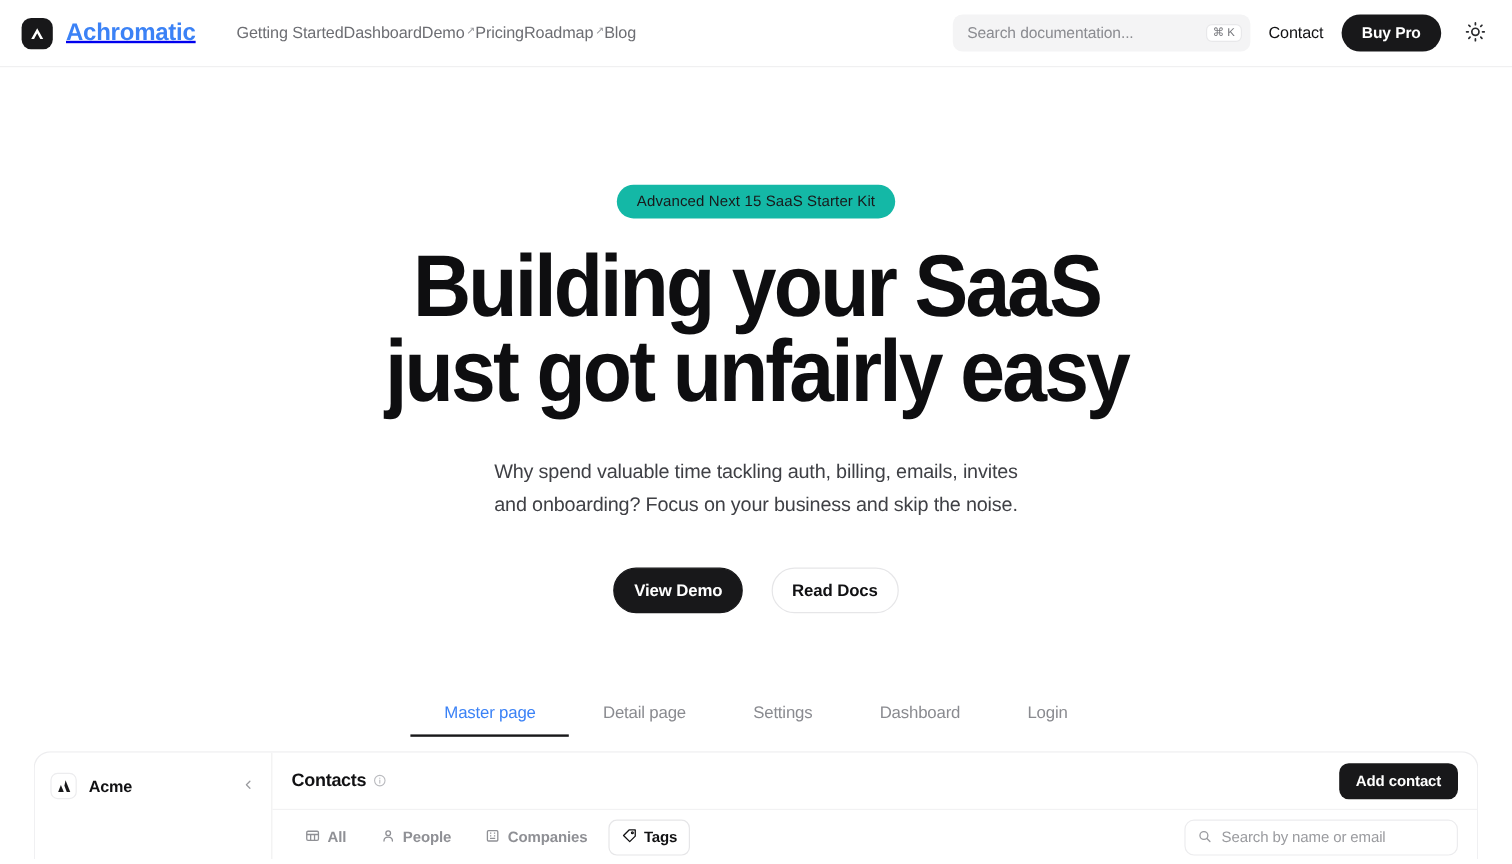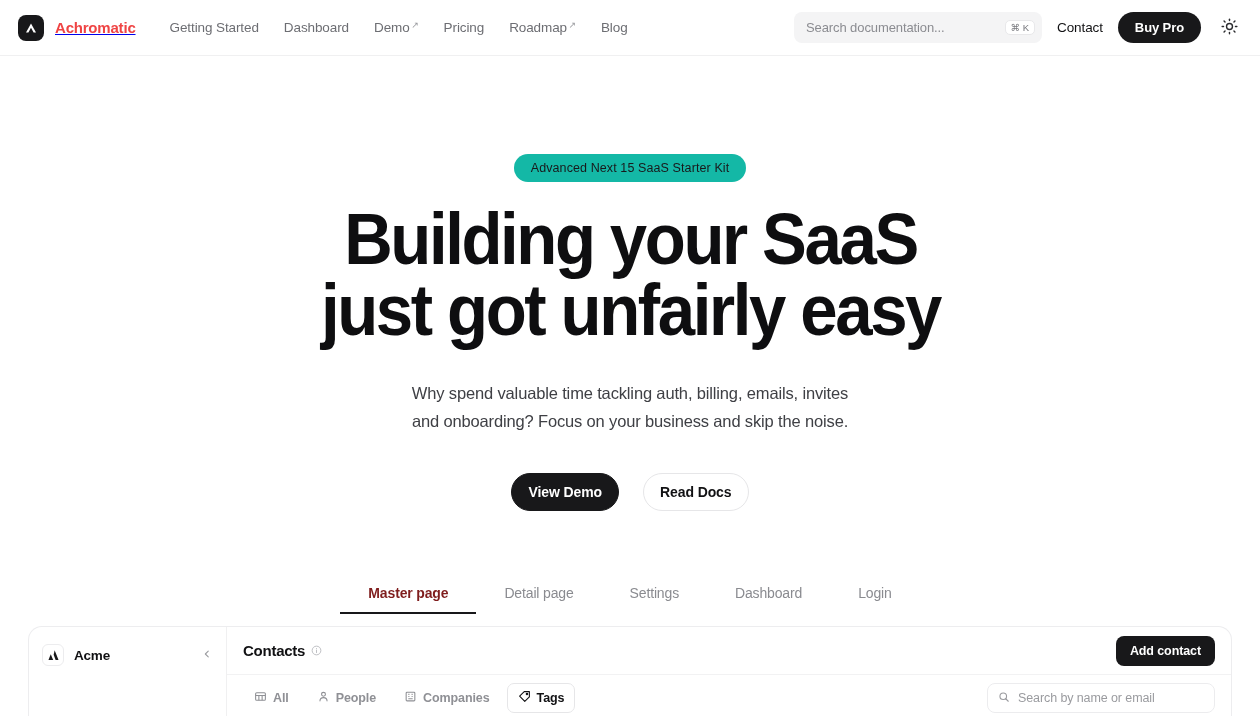--- a/index.html
+++ b/index.html
@@ -38,30 +38,29 @@
   .brand-mark {
     width: 26px; height: 26px;
     border-radius: 8px;
     background: #18181a;
     display: flex;
     align-items: center;
     justify-content: center;
   }
   .brand-mark svg { display: block; }
   .brand-name {
-    font-size: 15px;
+    font-size: 20px;
     font-weight: 700;
     letter-spacing: -0.2px;
-    color: #ef4444;
+    color: #3b82f6;
   }
 
   .nav-links {
     display: flex;
     align-items: center;
-    gap: 25px;
   }
   .nav-link {
     font-size: 13.5px;
     color: #6d6e73;
     text-decoration: none;
     white-space: nowrap;
     position: relative;
     display: inline-flex;
     align-items: flex-start;
     letter-spacing: -0.1px;
@@ -224,22 +223,22 @@
     padding: 0 28px 11px 28px;
     cursor: pointer;
     background: none;
     border: none;
     border-bottom: 2px solid transparent;
     font-family: "Liberation Sans", sans-serif;
     letter-spacing: -0.15px;
     white-space: nowrap;
   }
   .ptab.active {
-    color: #7f1d1d;
-    font-weight: 700;
+    color: #3b82f6;
+    font-weight: 400;
     border-bottom-color: #18181a;
   }
 
   
   .preview-card {
     margin: 12px auto 0 auto;
     width: 1204px;
     height: 90px;
     border: 1px solid #ededef;
     border-bottom: none;

